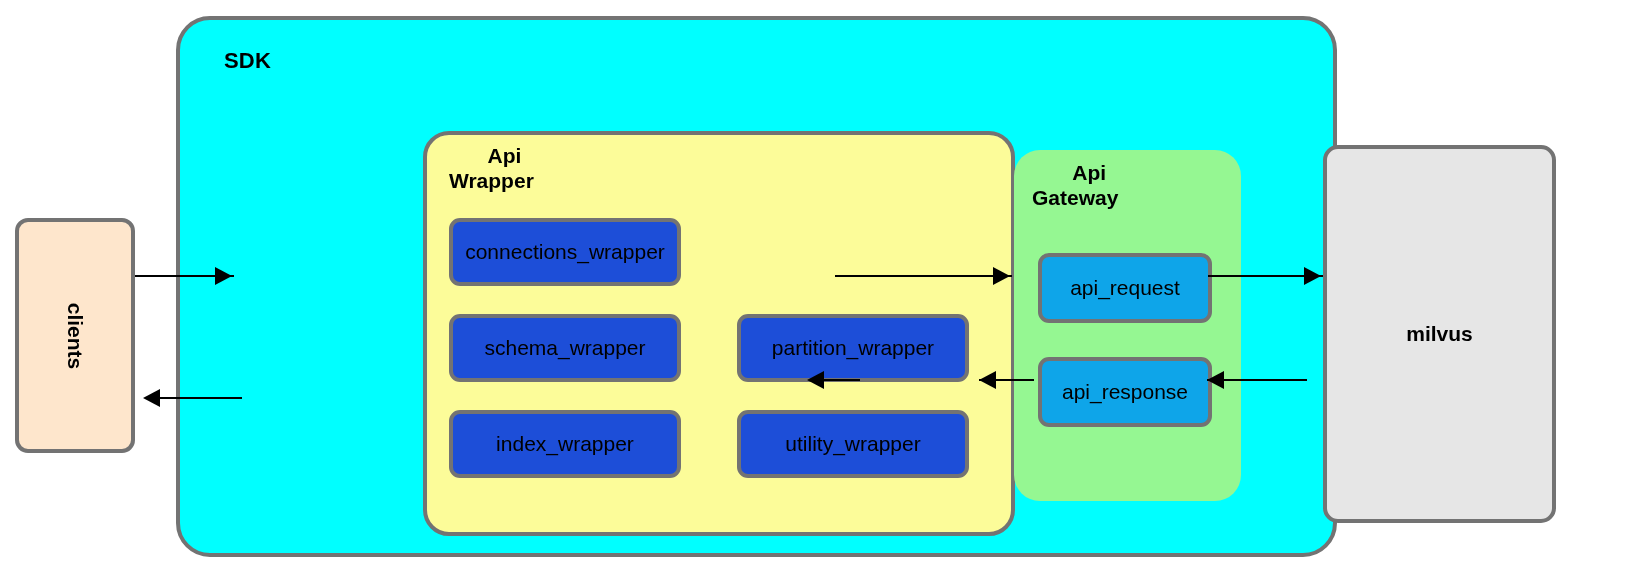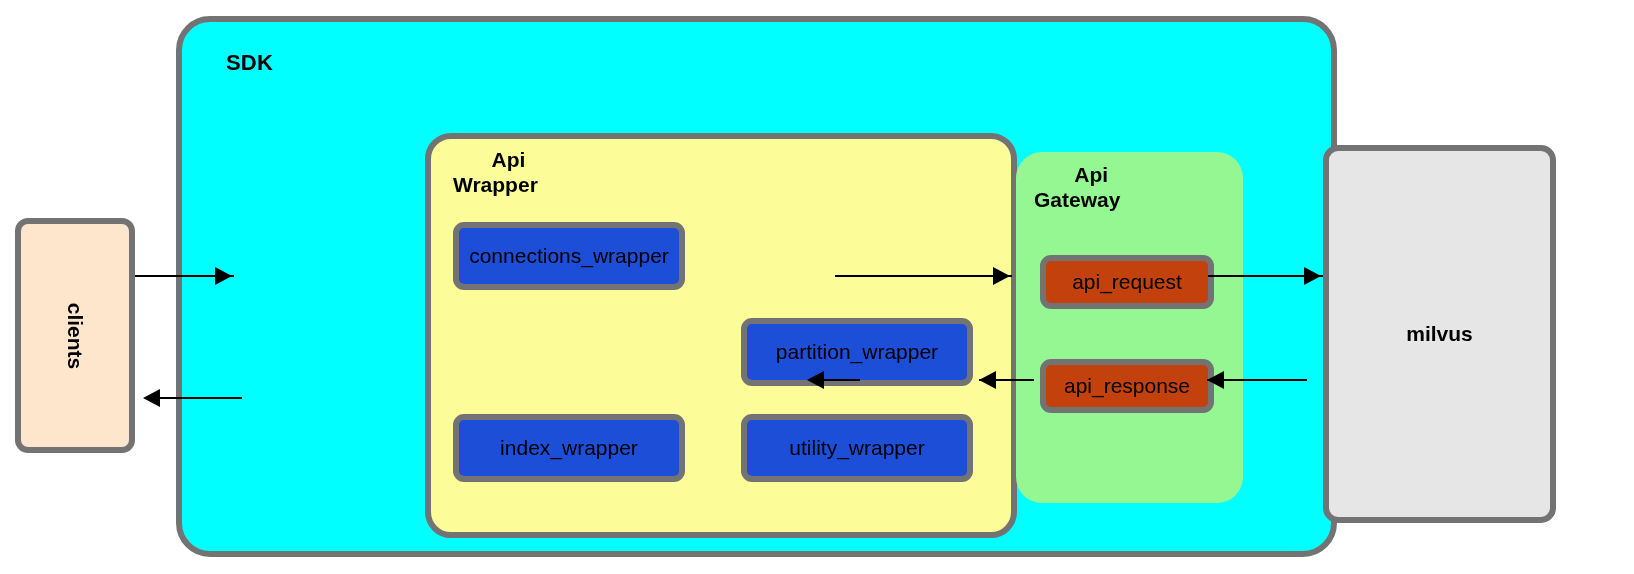--- a/index.html
+++ b/index.html
@@ -16,21 +16,21 @@
     width: 1634px;
     height: 574px;
     background: #ffffff;
     overflow: hidden;
   }
 
   
   .box {
     position: absolute;
     box-sizing: border-box;
-    border: 6px solid #737373;
+    border: 4px solid #737373;
     display: flex;
     align-items: center;
     justify-content: center;
     text-align: center;
     color: #000000;
   }
 
   
   #sdk-container {
     left: 176px;
@@ -108,24 +108,24 @@
     line-height: 1.18;
     color: #000000;
     white-space: pre-line;
     text-indent: 28px;
   }
   #api-gateway-label .second-line {
     text-indent: 0;
     display: block;
   }
   .gateway-cell {
-    background: #c2410c;
+    background: #0ea5e9;
     border-radius: 11px;
     width: 174px;
-    height: 54px;
+    height: 70px;
     font-size: 21px;
     left: 24px;
   }
 
   
   #checker-box {
     left: 860px;
     top: 353px;
     width: 116px;
     height: 54px;
@@ -195,20 +195,23 @@
 
   <div class="box" id="sdk-container">
     <div id="sdk-label">SDK</div>
 
     <div class="box" id="api-wrapper-group">
       <div id="api-wrapper-label"><span>Api</span><span class="second-line">Wrapper</span></div>
 
       <div class="box wrapper-cell" style="left:22px;  top:83px;">
           <span>connections_wrapper</span>
         </div>
+      <div class="box wrapper-cell" style="left:22px;  top:179px;">
+          <span>schema_wrapper</span>
+        </div>
       <div class="box wrapper-cell" style="left:310px; top:179px;">
           <span>partition_wrapper</span>
         </div>
       <div class="box wrapper-cell" style="left:22px;  top:275px;">
           <span>index_wrapper</span>
         </div>
       <div class="box wrapper-cell" style="left:310px; top:275px;">
           <span>utility_wrapper</span>
         </div>
     </div>

